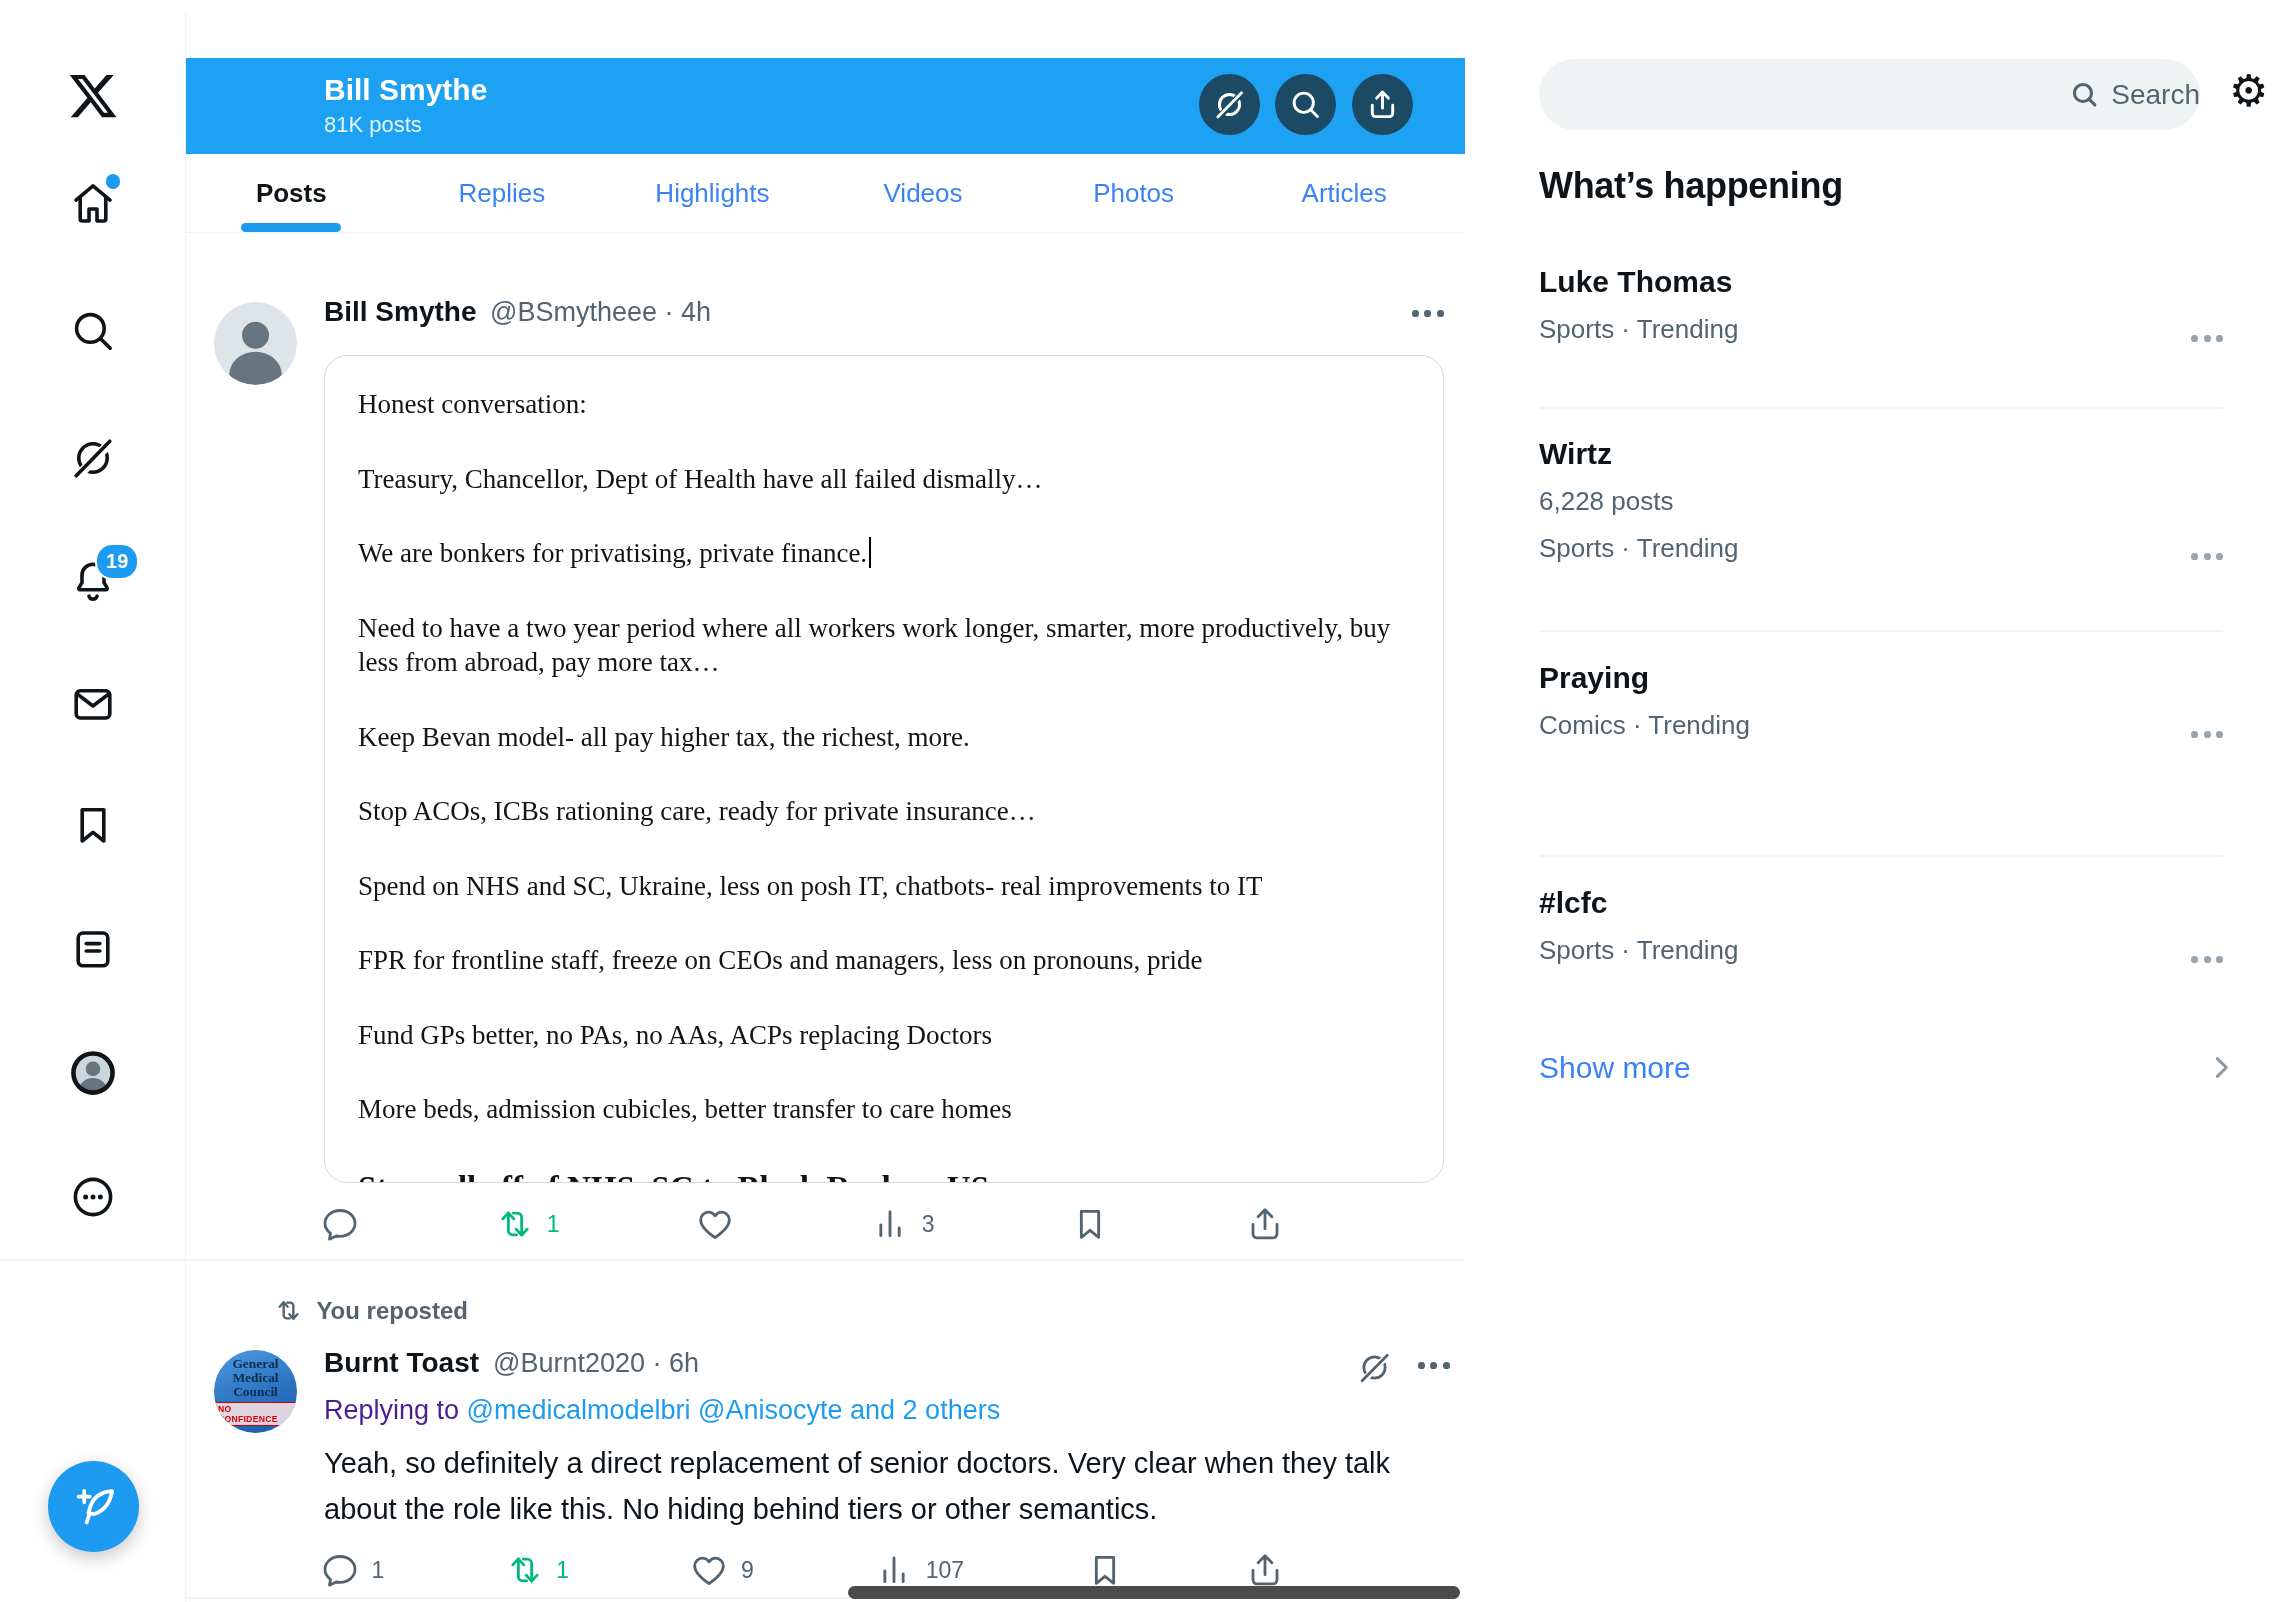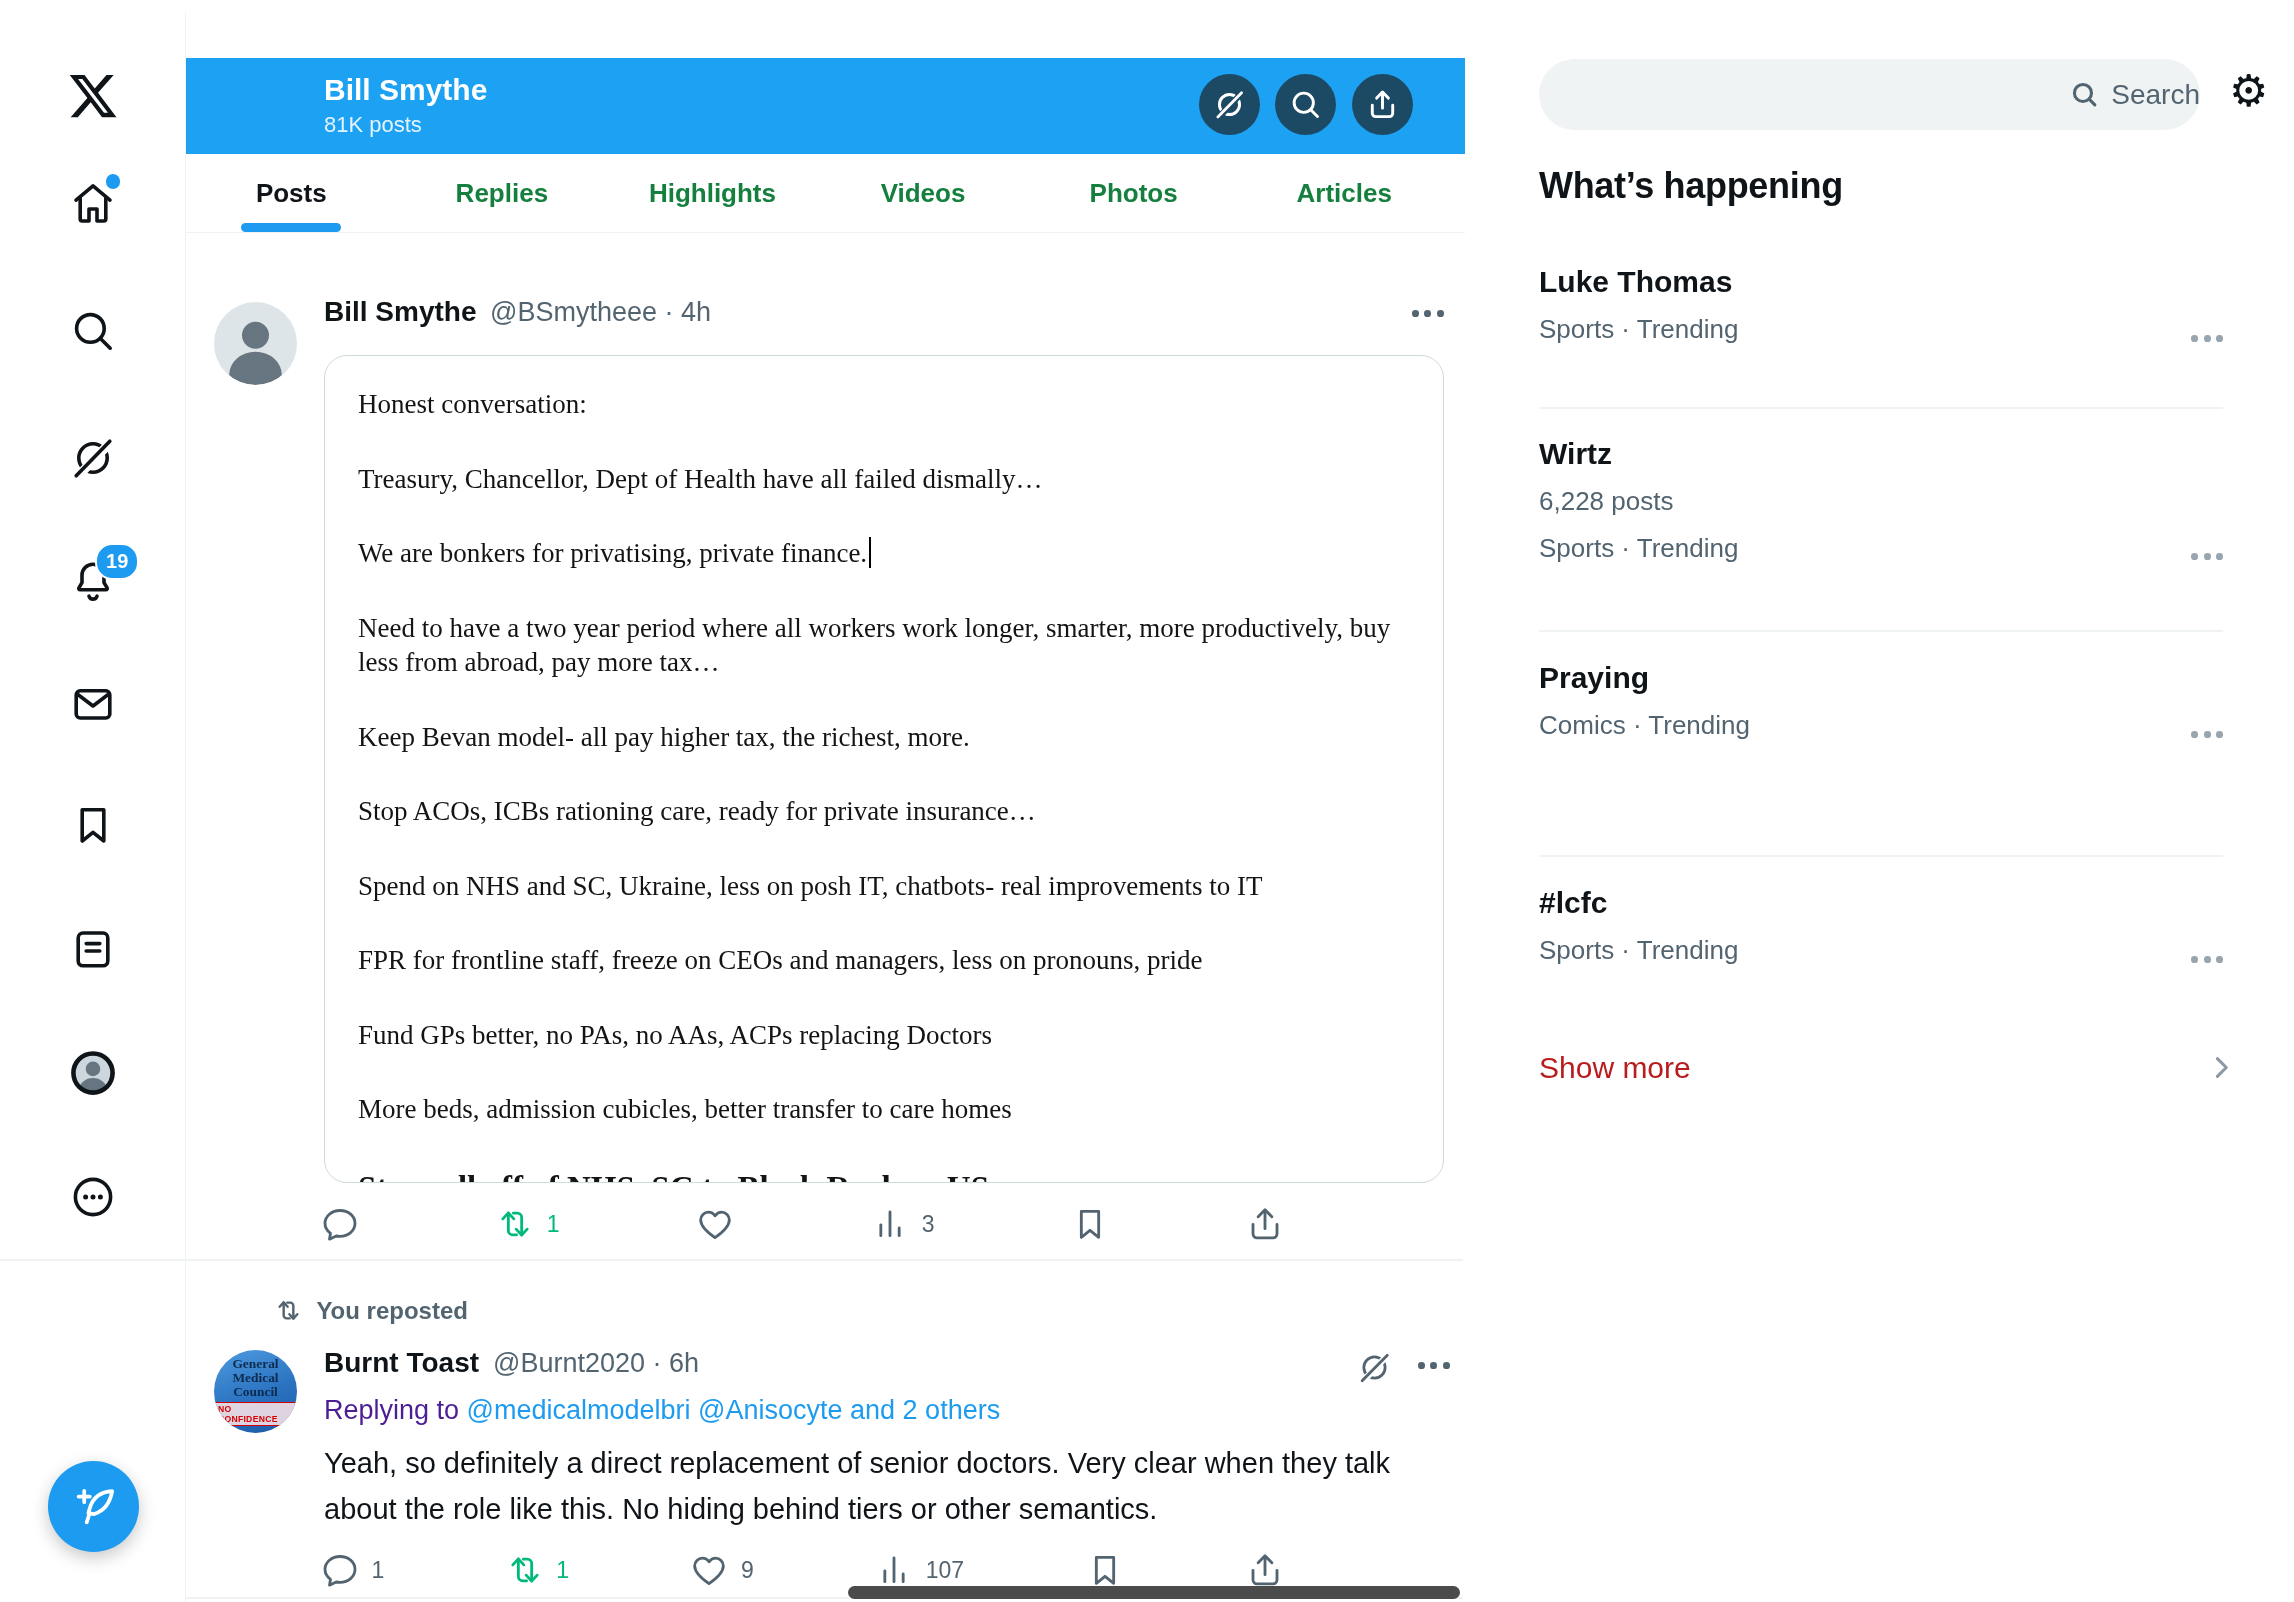--- a/index.html
+++ b/index.html
@@ -34,21 +34,21 @@
   
   .main{position:absolute;left:185px;top:12px;width:1476px;height:1602px;border-left:1.9px solid #eff3f4;border-right:1.9px solid #eff3f4;box-sizing:border-box;background:#fff;}
   .p-header{position:absolute;left:0;top:46px;width:100%;height:96px;background:#1da1f2;}
   .ph-name{position:absolute;left:138px;top:15.4px;font-size:30px;font-weight:700;color:#fff;}
   .ph-count{position:absolute;left:138px;top:54px;font-size:22px;color:rgba(255,255,255,.88);}
   .ph-btn{position:absolute;top:16.3px;width:61px;height:61px;border-radius:50%;background:#1c4963;
           display:flex;align-items:center;justify-content:center;}
   .ph-btn svg{stroke:#fff;fill:none;stroke-width:2;stroke-linecap:round;stroke-linejoin:round;}
   .tabs{position:absolute;left:0;top:142px;width:100%;height:79px;display:flex;border-bottom:1.9px solid #eff3f4;box-sizing:border-box;}
   .tab{flex:1;position:relative;display:flex;align-items:center;justify-content:center;
-       font-size:26px;font-weight:700;color:#15803d;}
+       font-size:26px;font-weight:400;color:#3b82f6;}
   .tab.active{color:#0f1419;font-weight:700;}
   .tab.active::after{content:"";position:absolute;bottom:0;left:50%;transform:translateX(-50%);
        width:100px;height:8.6px;border-radius:4.8px;background:#1d9bf0;}
 
   .avatar1{position:absolute;left:28px;top:290px;width:83px;height:83px;border-radius:50%;background:#dde5e9;overflow:hidden;}
   .t1-name{position:absolute;left:138px;top:284px;font-size:28px;font-weight:700;}
   .t1-meta{position:absolute;left:304px;top:285px;font-size:27px;color:#536471;}
   .dots3{display:inline-flex;gap:5.8px;align-items:center;}
   .dots3 i{width:6.7px;height:6.7px;border-radius:50%;background:#536471;}
   .t1-more{position:absolute;left:1226px;top:298px;}
@@ -100,21 +100,21 @@
   .search-ph{font-size:28px;color:#536471;}
   .gear{position:absolute;left:764px;top:69px;font-family:"DejaVu Sans",sans-serif;font-size:44px;line-height:1;color:#0f1419;}
   .wh-title{position:absolute;left:74px;top:165px;font-size:36px;font-weight:800;letter-spacing:-0.3px;}
   .trend{position:absolute;left:74px;width:684px;}
   .t-title{font-size:30px;font-weight:700;}
   .t-count{font-size:26px;color:#536471;margin-top:15.4px;}
   .t-meta{font-size:26px;color:#536471;font-weight:500;margin-top:15.4px;}
   .t-dots{position:absolute;right:0;bottom:3.8px;}
   .t-dots i{background:#98a4ae;}
   .t-div{position:absolute;left:74px;width:684px;height:1.9px;background:#eff3f4;}
-  .show-more{position:absolute;left:74px;top:1051px;font-size:30px;color:#b91c1c;}
+  .show-more{position:absolute;left:74px;top:1051px;font-size:30px;color:#3b82f6;}
   .sm-chevron{position:absolute;left:740px;top:1051px;}
 </style>
 </head>
 <body>
 
 <div class="root">
 
   <div class="sb-time">18:45</div>
   <div class="sb-date">Thu 1 Jan</div>
   <div class="mt-dots">

